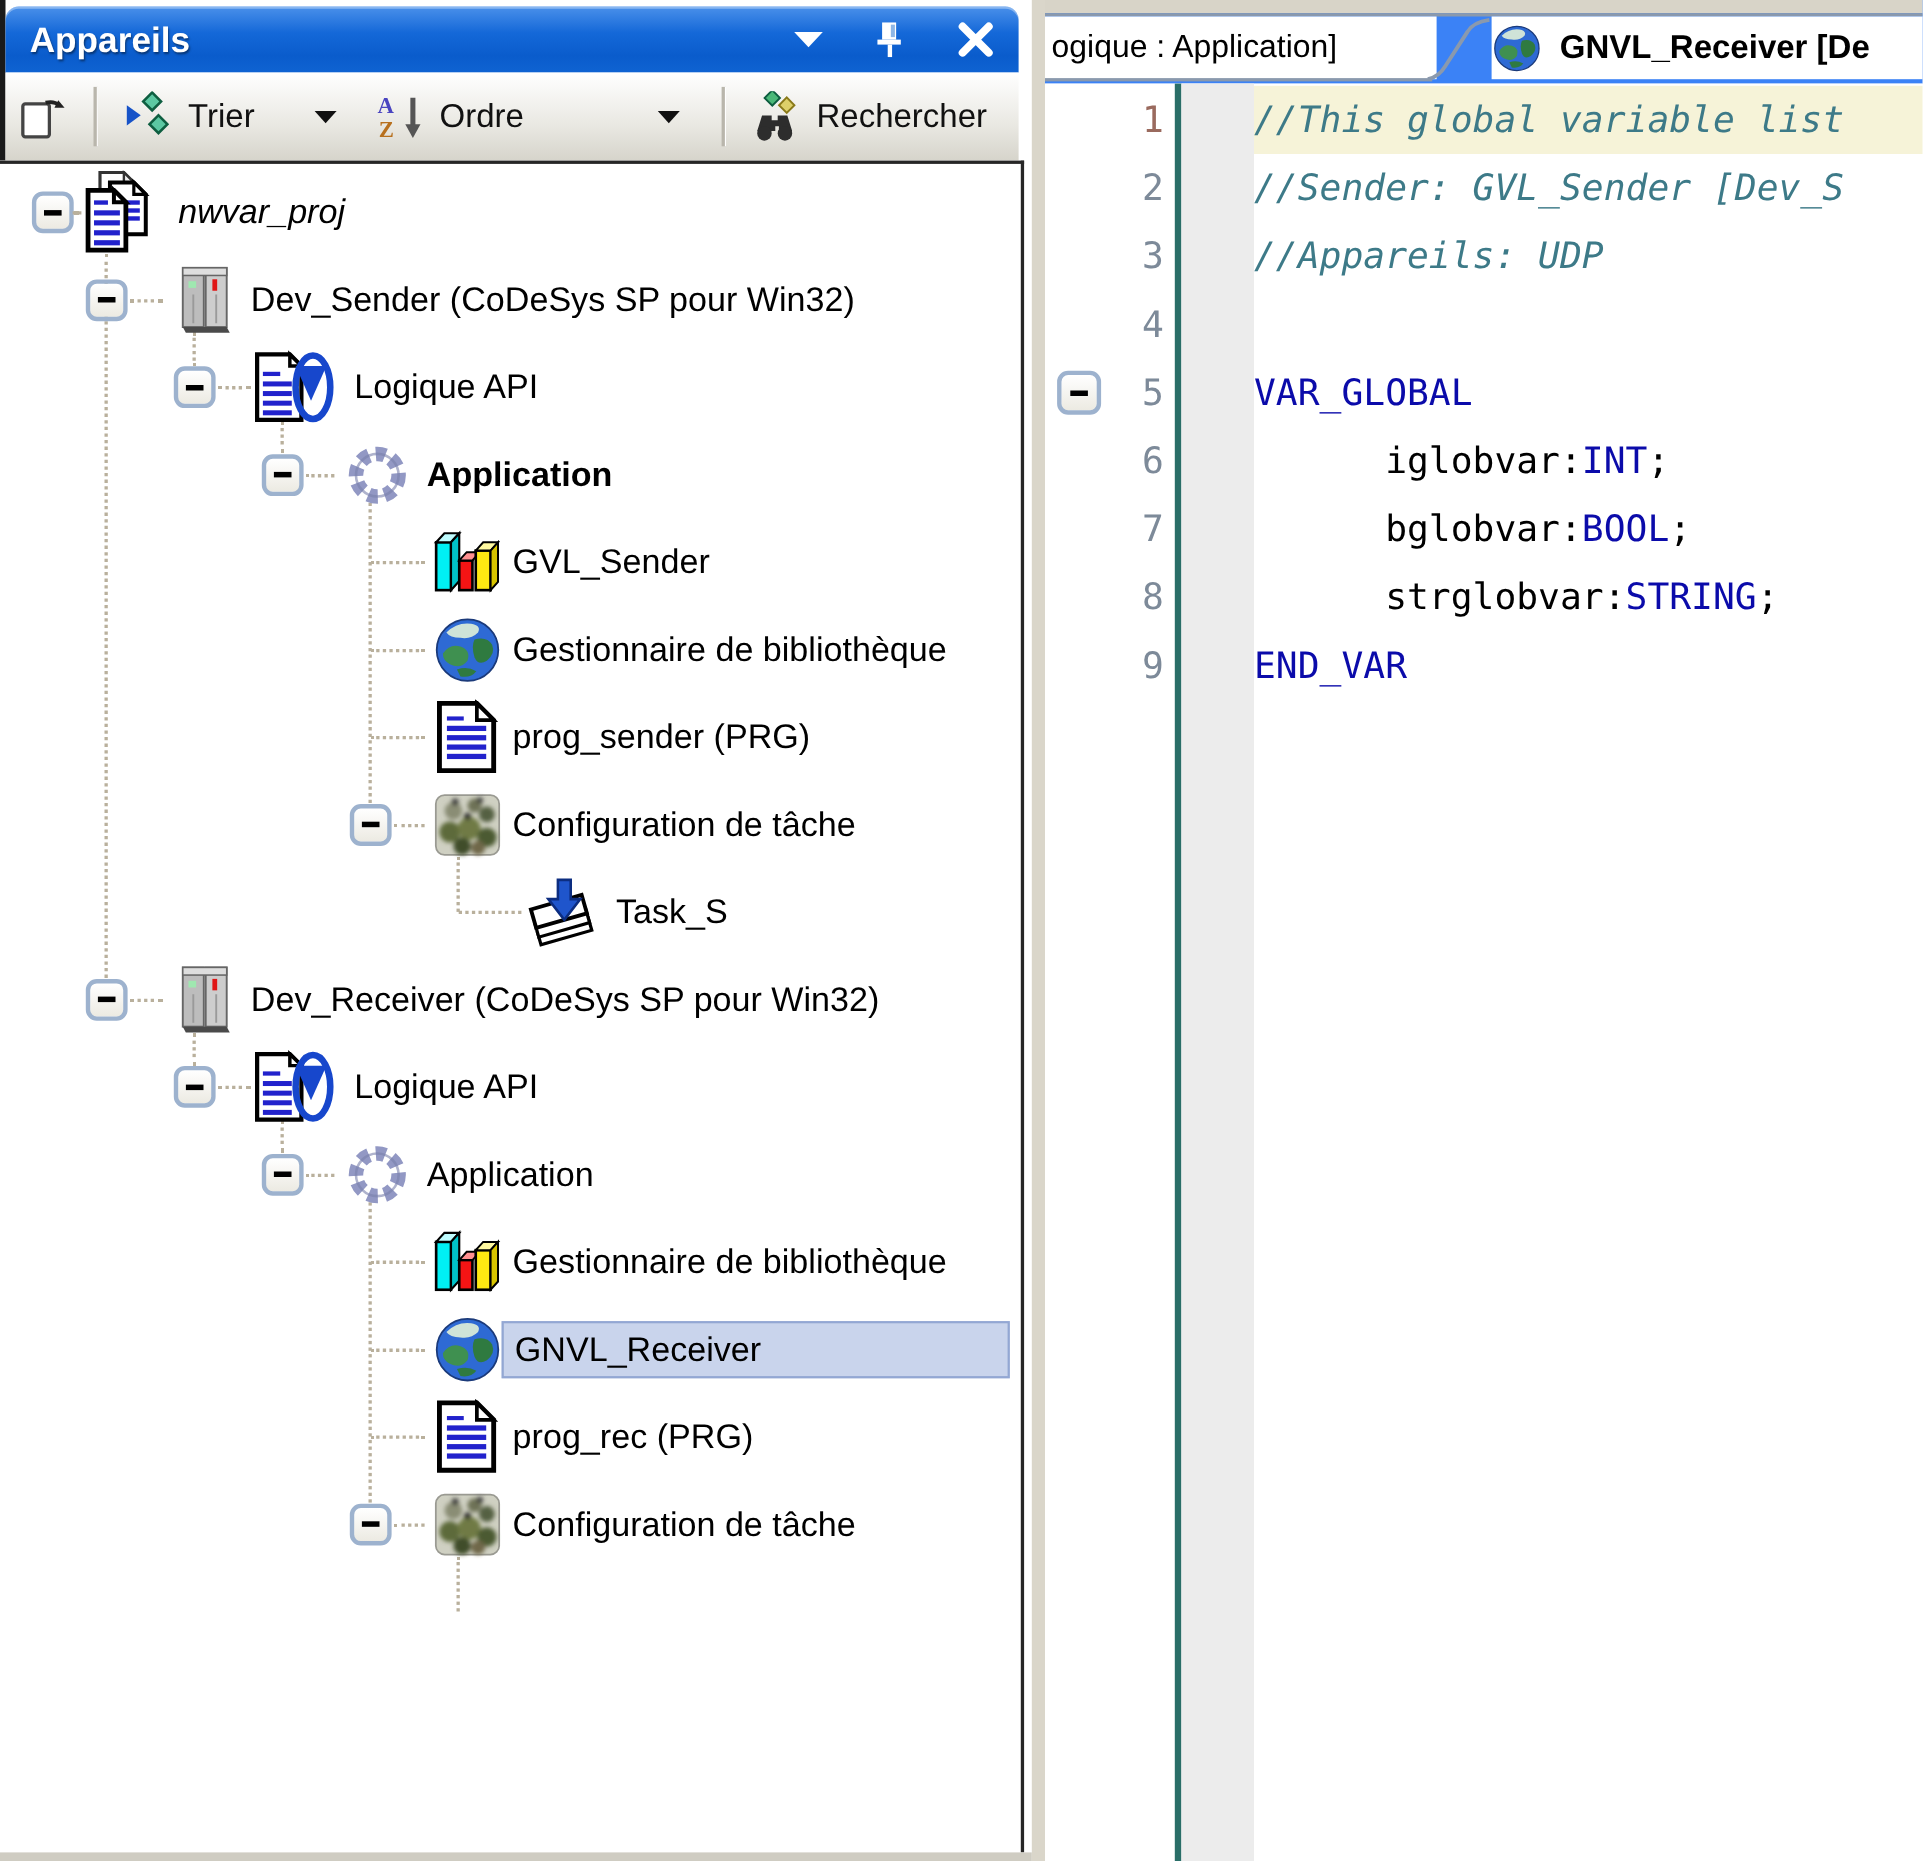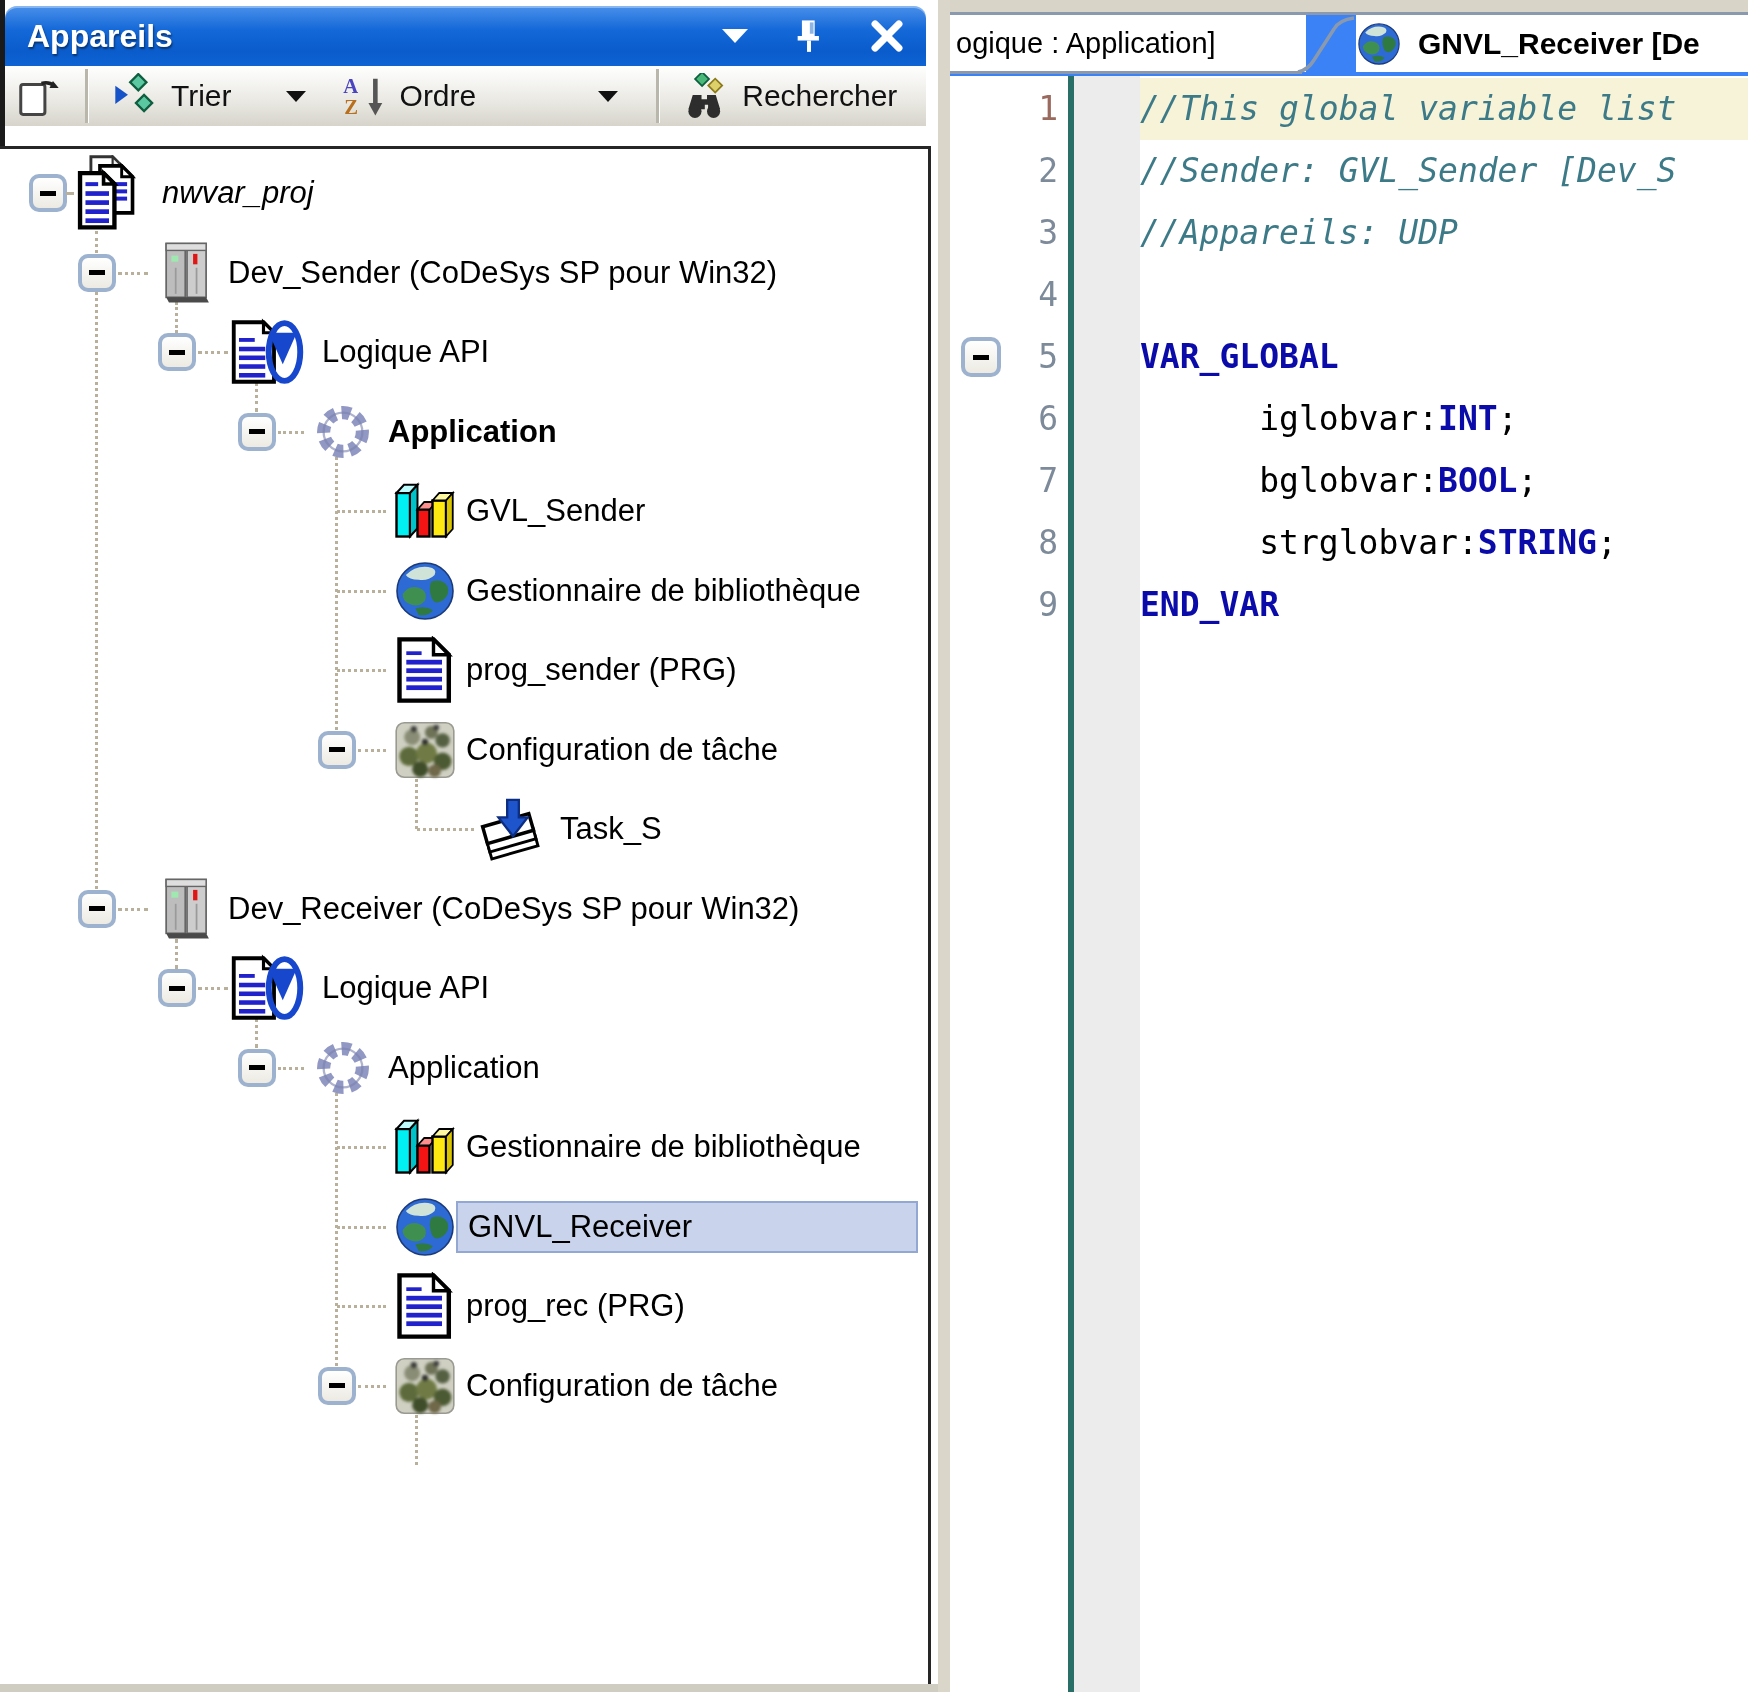--- a/index.html
+++ b/index.html
@@ -8,21 +8,21 @@
 
   
   .left-head{position:absolute;left:0;top:0;width:926px;height:146px;border-left:5px solid #1a1a1a;box-sizing:border-box;}
   .titlebar{position:absolute;left:0;top:6px;right:0;height:60px;
     background:linear-gradient(#4a90ea,#1468d8 40%,#0a5ccc 75%,#0f63d2);
     border-radius:12px 12px 0 0;display:flex;align-items:center;padding:0 22px;box-sizing:border-box;
     box-shadow:inset 0 2px 0 rgba(255,255,255,.35);}
   .titlebar .title{color:#fff;font-size:32px;font-weight:bold;text-shadow:1px 2px 2px rgba(0,0,0,.45);}
   .tb-icons{margin-left:auto;display:flex;align-items:center;gap:44px;}
   .tri-down{width:0;height:0;border-left:13px solid transparent;border-right:13px solid transparent;border-top:14px solid #fff;}
-  .toolbar{position:absolute;left:0;top:66px;right:0;height:60px;
+  .toolbar{position:absolute;left:0;top:66px;right:0;height:80px;
     background:linear-gradient(#ffffff,#e9e8e2 60%,#d6d4cb);display:flex;align-items:center;padding:0 0;box-sizing:border-box;}
   .tbtn{display:flex;align-items:center;gap:12px;background:transparent;border:0;font-family:inherit;
         font-size:30px;color:#111;padding:6px 10px;cursor:pointer;}
   .tbtn .ticon{width:46px;height:46px;display:inline-flex;}
   .tsep{width:3px;height:54px;background:#b9b6ac;margin:0 14px;border-right:1px solid #fff;}
   .dd-arrow{width:0;height:0;border-left:10px solid transparent;border-right:10px solid transparent;border-top:11px solid #111;margin-left:42px;}
   .tree{position:absolute;left:0;top:146px;width:931px;height:1538px;background:#fff;
         border-top:3px solid #262626;border-right:3px solid #262626;box-sizing:border-box;overflow:hidden;}
   .trow{position:absolute;left:0;right:4px;height:80px;}
   .trow .label{position:absolute;top:50%;transform:translateY(-50%);font-size:31px;color:#000;white-space:nowrap;padding:6px 10px;}
@@ -53,21 +53,21 @@
   .editor{position:absolute;left:0;top:76px;right:0;bottom:0;background:#fff;}
   .col-teal{position:absolute;left:118px;top:0;bottom:0;width:6px;background:var(--teal,#2a6e68);}
   .col-gray{position:absolute;left:124px;top:0;bottom:0;width:66px;background:#ececec;}
   .erow{position:absolute;left:0;right:0;height:62px;}
   .lnum{position:absolute;left:0;width:108px;text-align:right;font-family:"DejaVu Sans Mono",monospace;
         font-size:33px;line-height:62px;color:#7d8a99;}
   .erow.current .lnum{color:#9a6a5e;}
   .code{position:absolute;left:190px;right:0;font-family:"DejaVu Sans Mono",monospace;font-size:33px;line-height:62px;white-space:pre;color:#000;}
   .erow.current .code{background:var(--cur-bg,#f6f3d8);}
   .seg.comment{font-style:italic;color:var(--comment,#3d7a88);}
-  .seg.keyword{font-weight:bold;color:var(--kw,#0b0baa);}
+  .seg.keyword{font-weight:normal;color:var(--kw,#0b0baa);}
   .fold{position:absolute;left:11px;width:40px;height:40px;border:4px solid #9db2ce;border-radius:10px;
         background:linear-gradient(#ffffff,#eceae2);box-sizing:border-box;display:flex;align-items:center;justify-content:center;cursor:pointer;}
   .fold i{display:block;width:16px;height:5px;background:#000;}
 </style>
 </head>
 <body>
 
 <div class="app">
 
   <div class="left-head">

